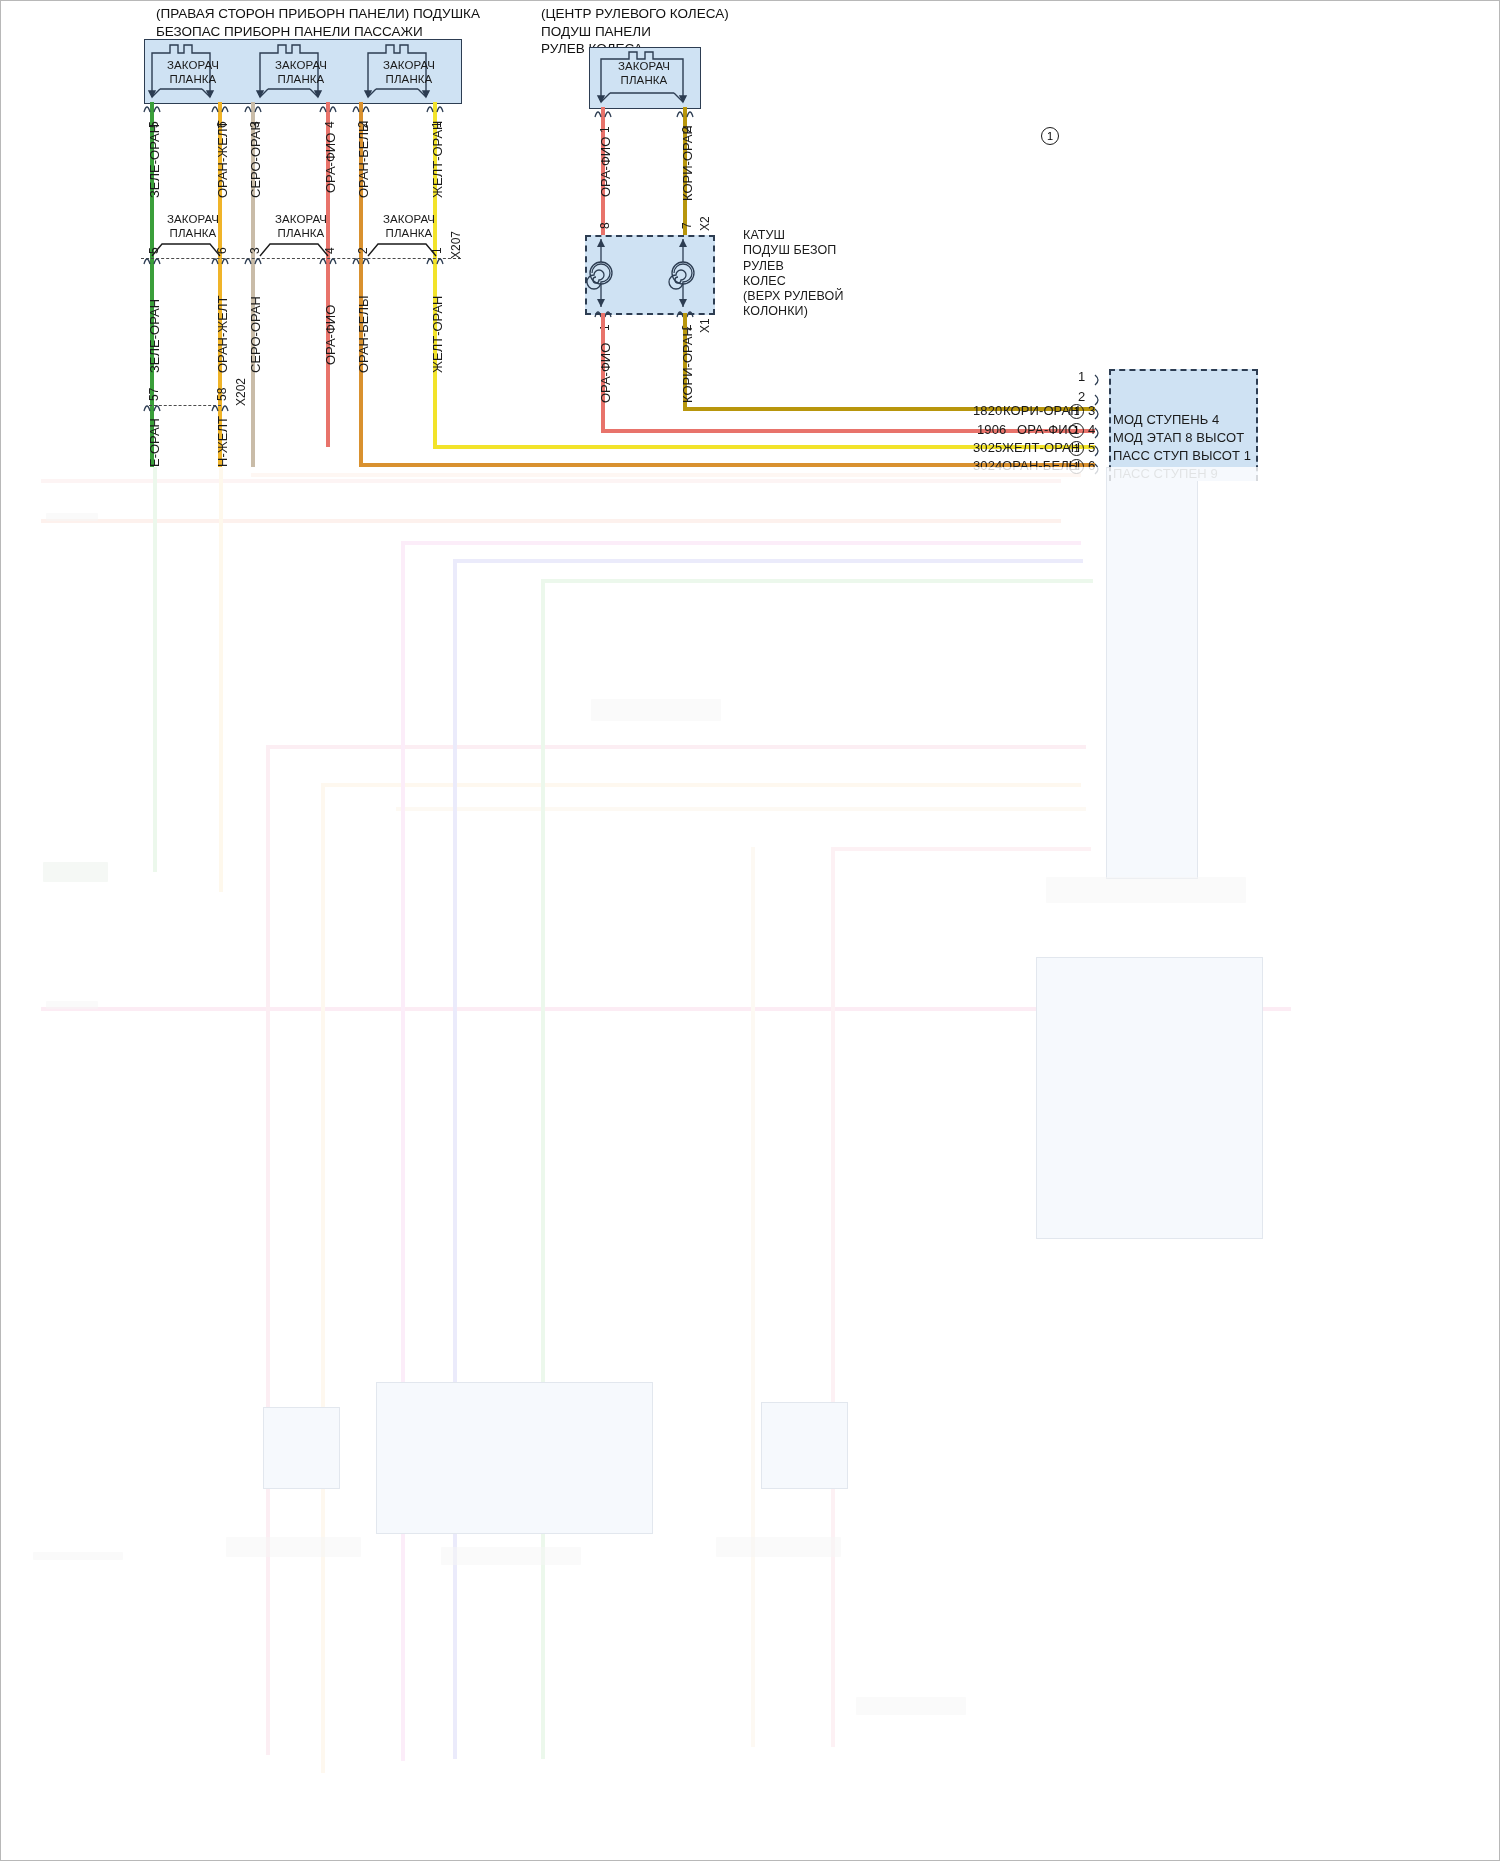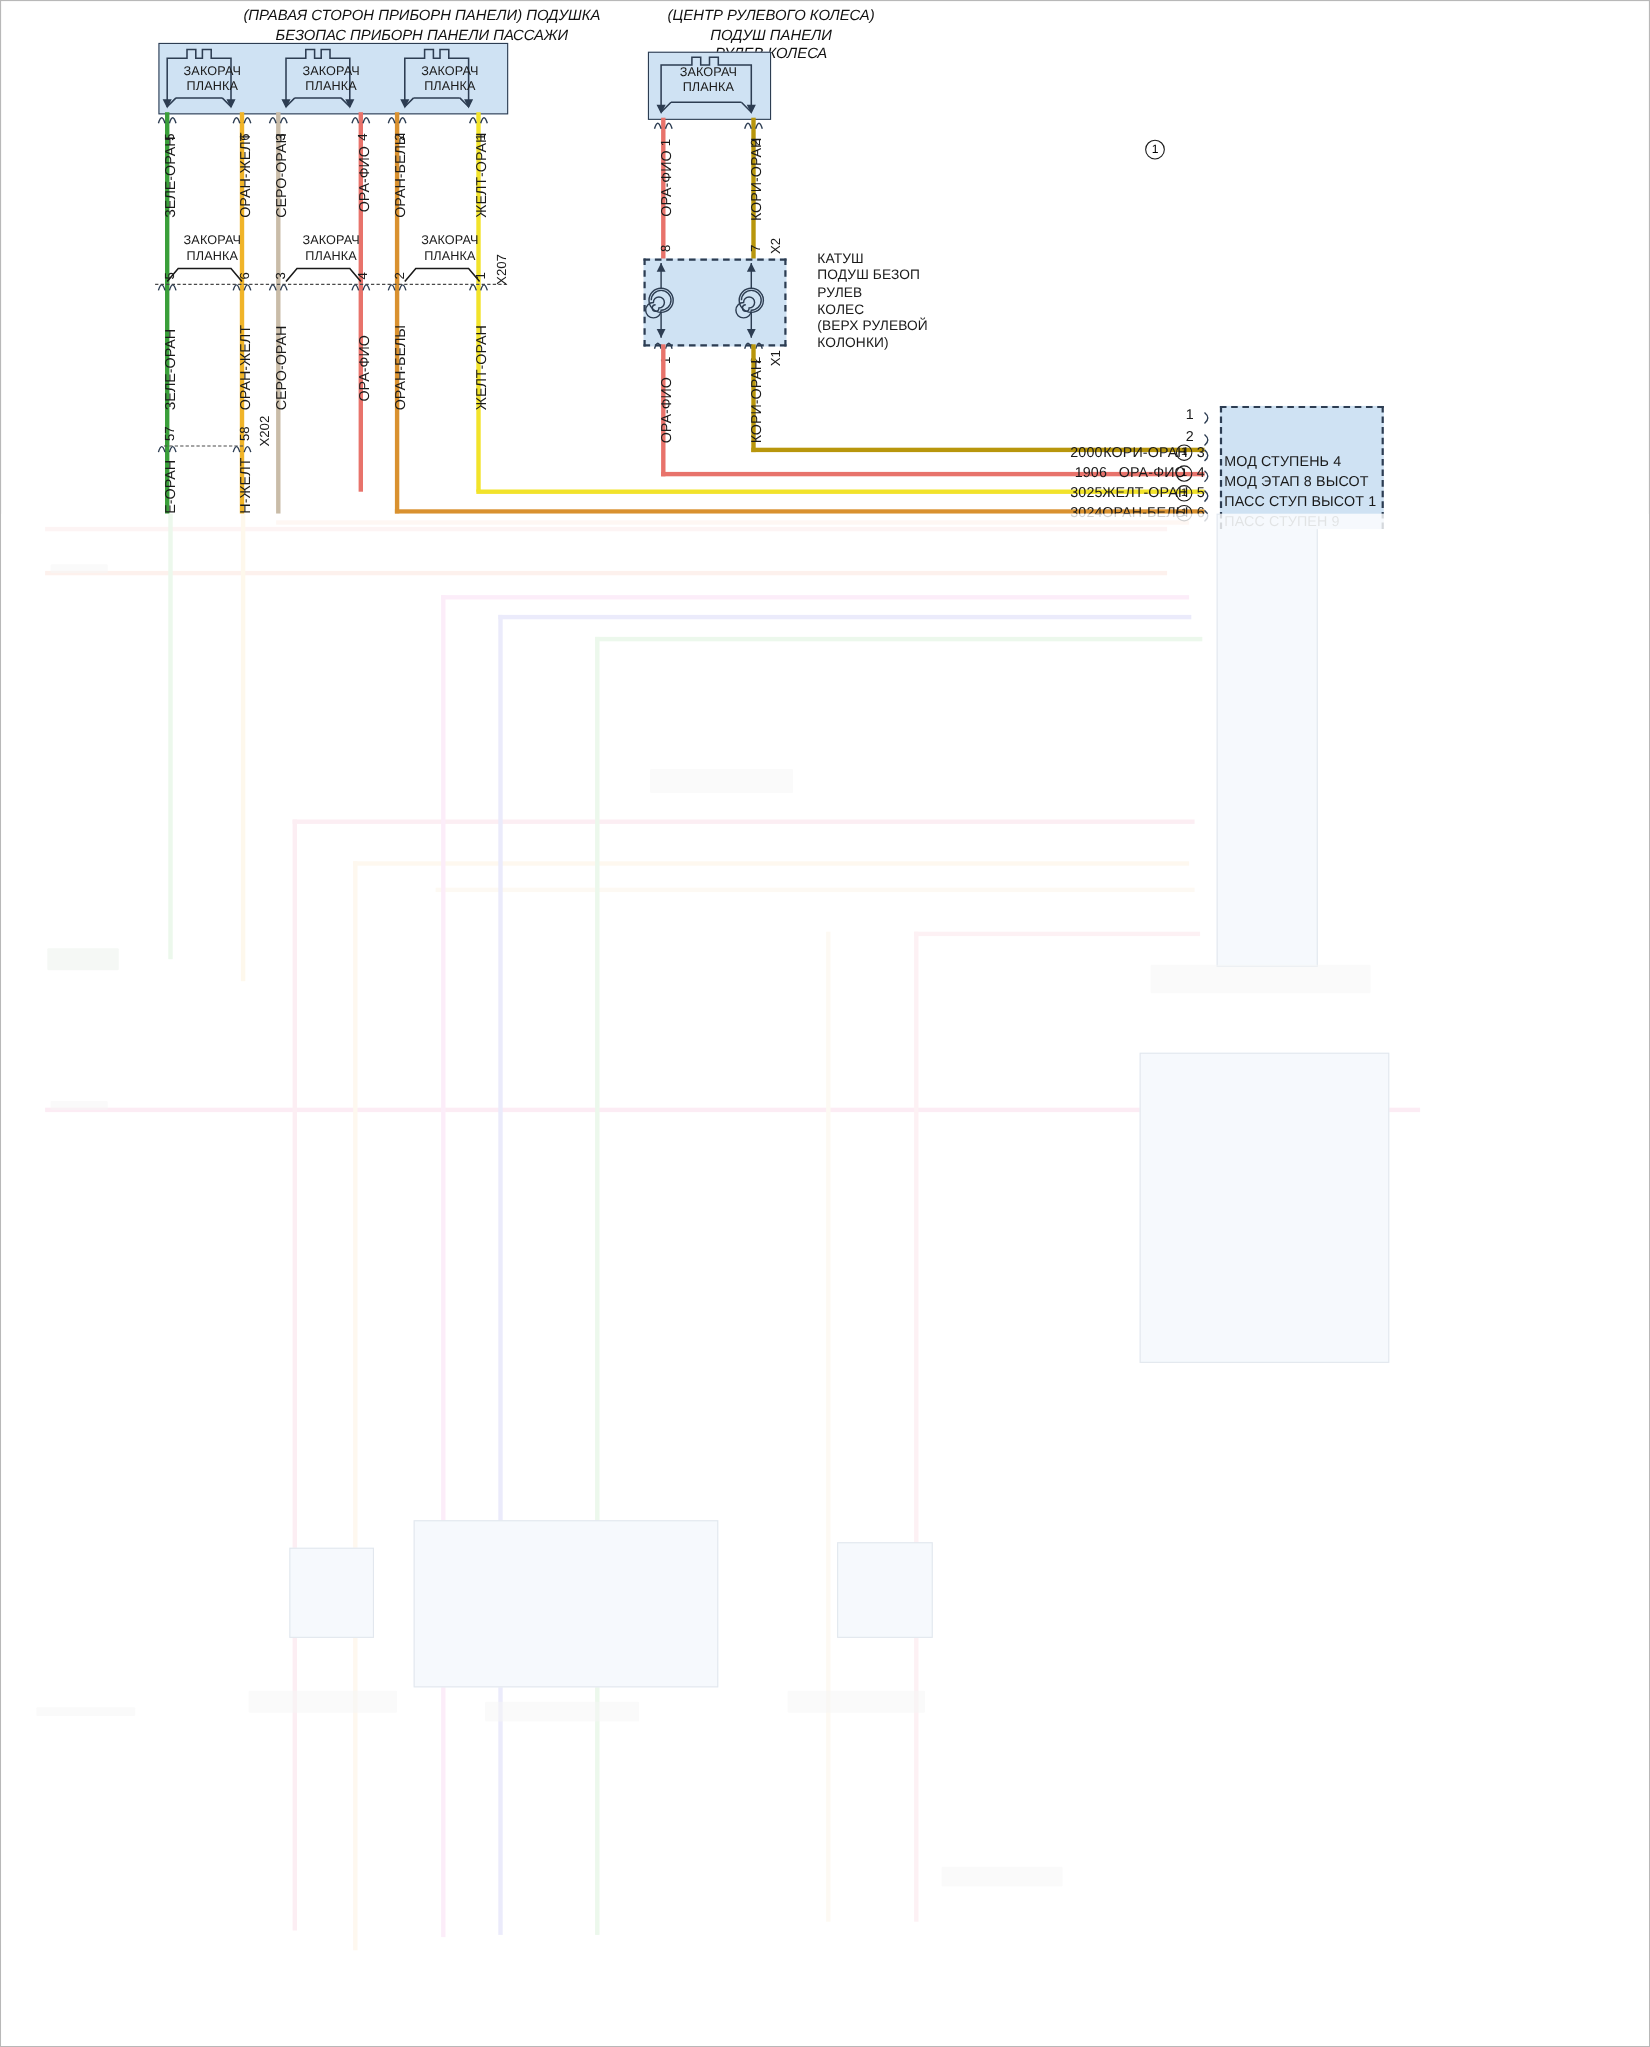--- a/index.html
+++ b/index.html
@@ -3,21 +3,21 @@
 <meta charset="utf-8">
 <style>
   html,body{margin:0;padding:0;background:#ffffff;}
   body{font-family:"Liberation Sans","DejaVu Sans",sans-serif;}
   #page{position:relative;width:1500px;height:1861px;background:#ffffff;overflow:hidden;
         border:1px solid #b8b8b8;box-sizing:border-box;}
 
   
   .abs{position:absolute;box-sizing:border-box;}
   .txt{position:absolute;font-size:13px;color:#1a1a1a;white-space:pre;line-height:1.22;letter-spacing:.1px;}
-  .ttl{position:absolute;font-size:13.5px;color:#111;white-space:pre;text-align:center;line-height:1.3;font-style:italic;}
+  .ttl{position:absolute;font-size:13.5px;color:#111;white-space:pre;text-align:left;line-height:1.3;}
   .vtxt{position:absolute;font-size:13px;color:#1a1a1a;white-space:nowrap;
         transform-origin:0 0;transform:rotate(-90deg);}
   .vsm{position:absolute;font-size:12px;color:#1a1a1a;white-space:nowrap;
         transform-origin:0 0;transform:rotate(-90deg);}
 
   
   .compbox{position:absolute;background:#cfe2f3;border:1.6px solid #2d3d52;}
   .compbox-dash{position:absolute;background:#cfe2f3;border:2px dashed #2d3d52;}
   .wv{position:absolute;width:4px;}
   .wh{position:absolute;height:4px;}
@@ -317,21 +317,21 @@
   <div class="txt" style="left:1077px;top:368px;font-size:13px;">1</div>
   <svg class="abs" style="left:1092px;top:372px;width:12px;height:14px;" viewBox="0 0 12 14">
       <path d="M2 2 Q8 7 2 12" fill="none" stroke="#2d3d52" stroke-width="1.3"></path>
     </svg>
 
   <div class="txt" style="left:1077px;top:388px;font-size:13px;">2</div>
   <svg class="abs" style="left:1092px;top:392px;width:12px;height:14px;" viewBox="0 0 12 14">
       <path d="M2 2 Q8 7 2 12" fill="none" stroke="#2d3d52" stroke-width="1.3"></path>
     </svg>
 
-  <div class="txt" style="left:972px;top:402px;font-size:13px;">2000</div>
+  <div class="txt" style="left:972px;top:402px;font-size:13px;">1820</div>
   <div class="txt" style="left:1002px;top:402px;font-size:13px;">КОРИ-ОРАН</div>
   <div class="abs" style="left:1068px;top:403px;width:15px;height:15px;border:1.2px solid #1a1a1a;border-radius:50%;
               font-size:10px;line-height:13px;text-align:center;">1</div>
   <div class="txt" style="left:1087px;top:402px;font-size:13px;">3</div>
   <svg class="abs" style="left:1092px;top:406px;width:12px;height:14px;" viewBox="0 0 12 14">
       <path d="M2 2 Q8 7 2 12" fill="none" stroke="#2d3d52" stroke-width="1.3"></path>
     </svg>
   <div class="txt" style="left:1112px;top:411px;font-size:13px;">МОД СТУПЕНЬ 4</div>
 
   <div class="txt" style="left:976px;top:421px;font-size:13px;">1906</div>

